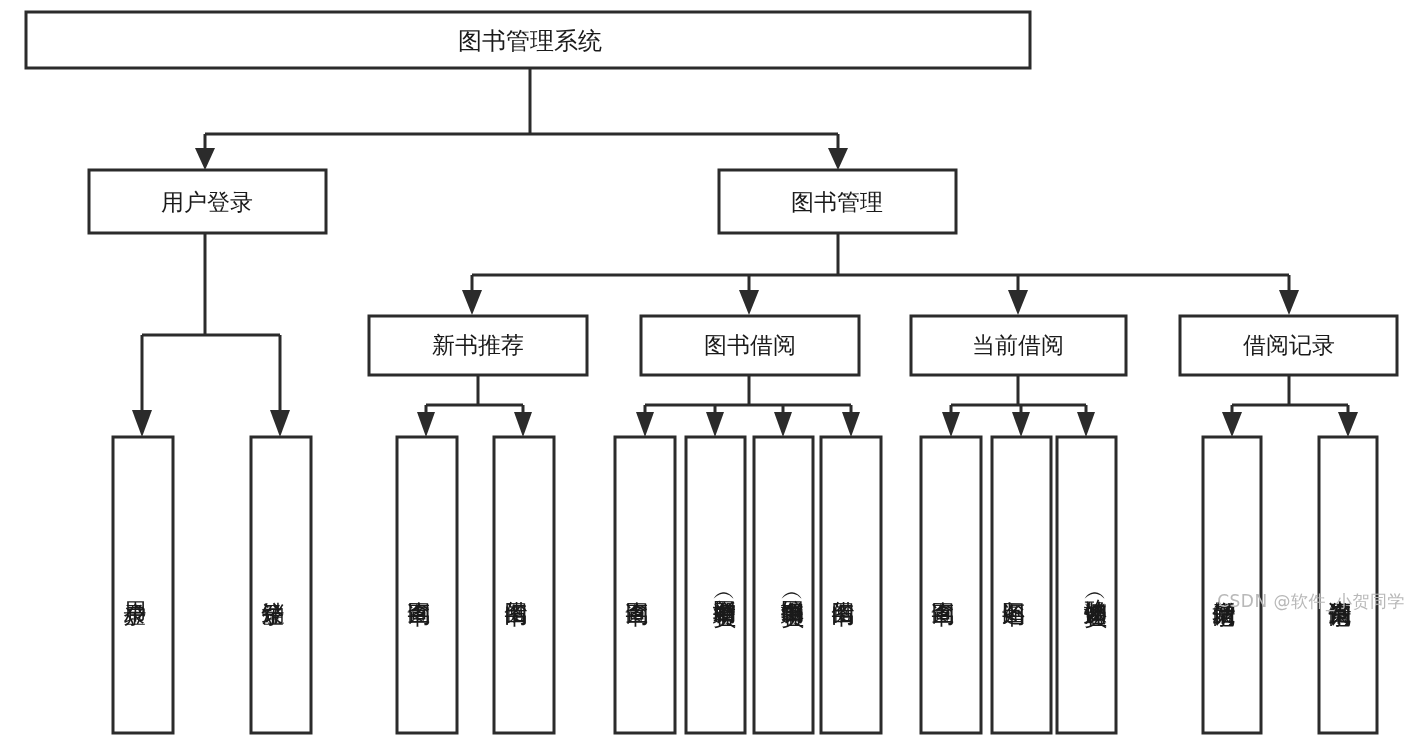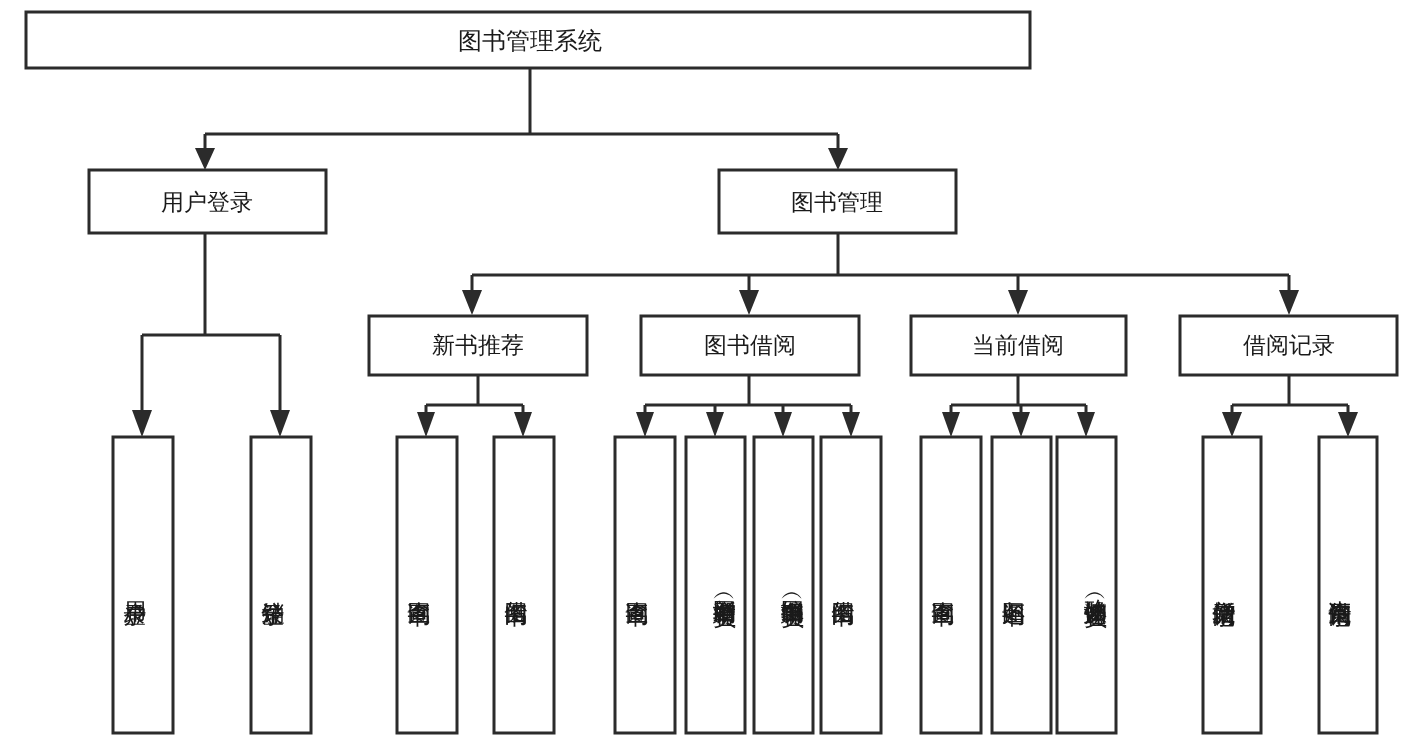--- a/index.html
+++ b/index.html
@@ -225,13 +225,14 @@
   <div class="leaf-label-wrap" style="left:607px; top:437px; width:60px; height:296px;">查询图书</div>
   <div class="leaf-label-wrap" style="left:678px; top:437px; width:59px; height:296px; align-items:flex-start;">新增图书（管理员）</div>
   <div class="leaf-label-wrap" style="left:746px; top:437px; width:59px; height:296px; align-items:flex-start;">编辑图书（管理员）</div>
   <div class="leaf-label-wrap" style="left:813px; top:437px; width:60px; height:296px;">借阅图书</div>
   <div class="leaf-label-wrap" style="left:913px; top:437px; width:60px; height:296px;">查询图书</div>
   <div class="leaf-label-wrap" style="left:984px; top:437px; width:59px; height:296px;">归还图书</div>
   <div class="leaf-label-wrap" style="left:1049px; top:437px; width:59px; height:296px; align-items:flex-start;">确认归还（管理员）</div>
   <div class="leaf-label-wrap" style="left:1195px; top:437px; width:58px; height:296px;">新增借阅记录</div>
   <div class="leaf-label-wrap" style="left:1311px; top:437px; width:58px; height:296px;">查询借阅记录</div>
 
+  <div class="watermark">CSDN @软件_小贺同学</div>
 </div>
 
 </body></html>

